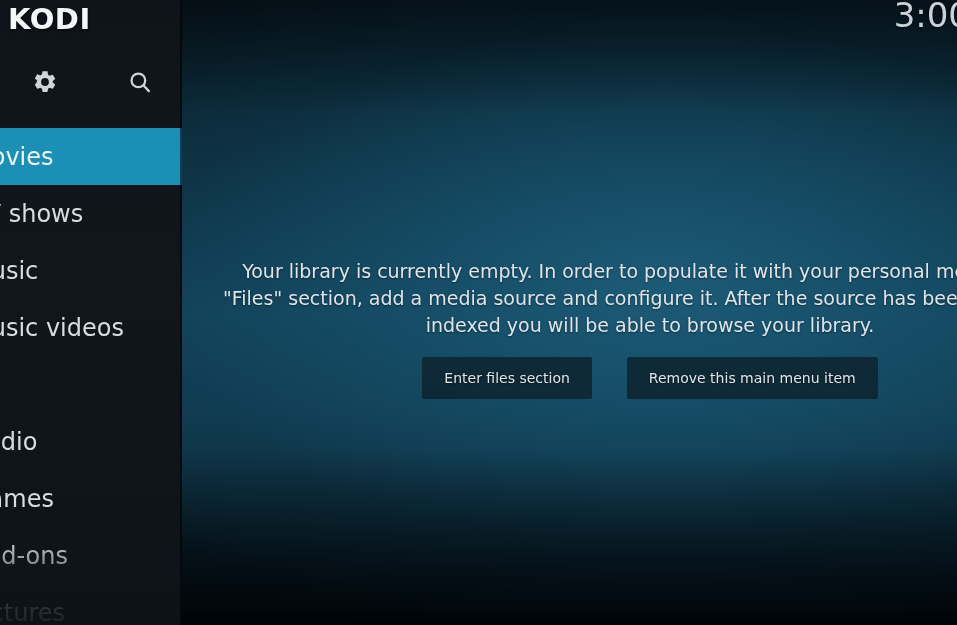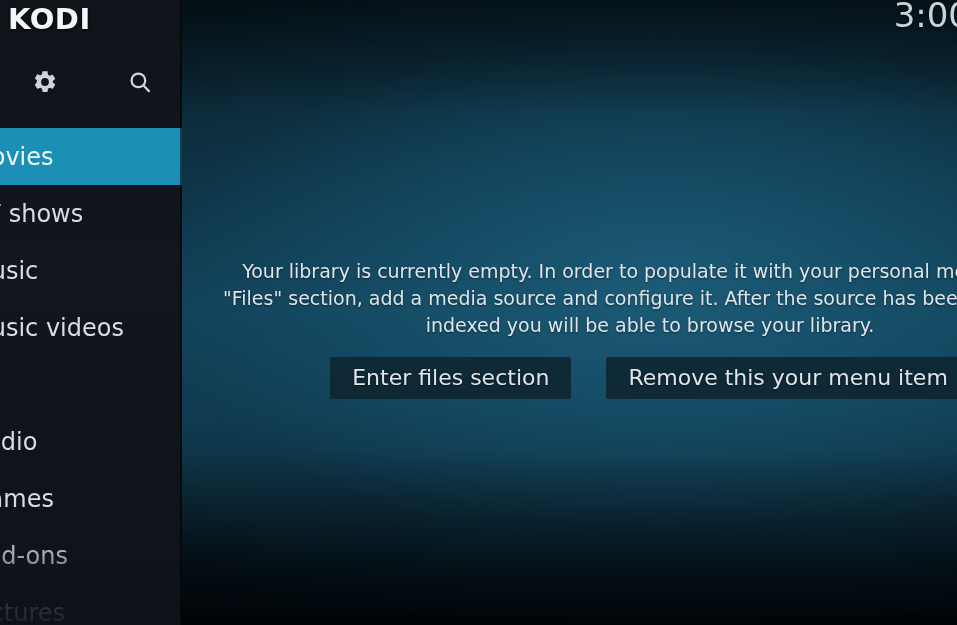--- a/index.html
+++ b/index.html
@@ -163,21 +163,21 @@
     display: flex;
     justify-content: center;
     gap: 35px;
   }
   .kbtn {
     background: rgba(14,33,43,0.80);
     color: #dfe5e9;
     border: none;
     border-radius: 2px;
     font-family: "DejaVu Sans", sans-serif;
-    font-size: 22px;
+    font-size: 14px;
     line-height: 1;
     padding: 0 22px;
     height: 42px;
     display: flex;
     align-items: center;
     justify-content: center;
     white-space: nowrap;
     cursor: pointer;
     text-shadow: 0 1px 2px rgba(0,0,0,0.5);
   }
@@ -203,21 +203,21 @@
   <div id="main-area">
     <div id="main-vignette"></div>
   </div>
 
   <div id="clock">3:00</div>
 
   <div id="empty-panel">
     <div id="empty-message">Your library is currently empty. In order to populate it with your personal media, enter "Files" section, add a media source and configure it. After the source has been added and indexed you will be able to browse your library.</div>
     <div id="button-row">
       <button class="kbtn">Enter files section</button>
-      <button class="kbtn">Remove this your menu item</button>
+      <button class="kbtn">Remove this main menu item</button>
     </div>
   </div>
 
   <div id="sidebar">
 
     <div class="logo">KODI</div>
 
     <div class="topicon" id="gear-btn">
       <span>
         <svg width="26" height="26" viewBox="0 0 24 24" fill="#cfd4d8" aria-hidden="true">

